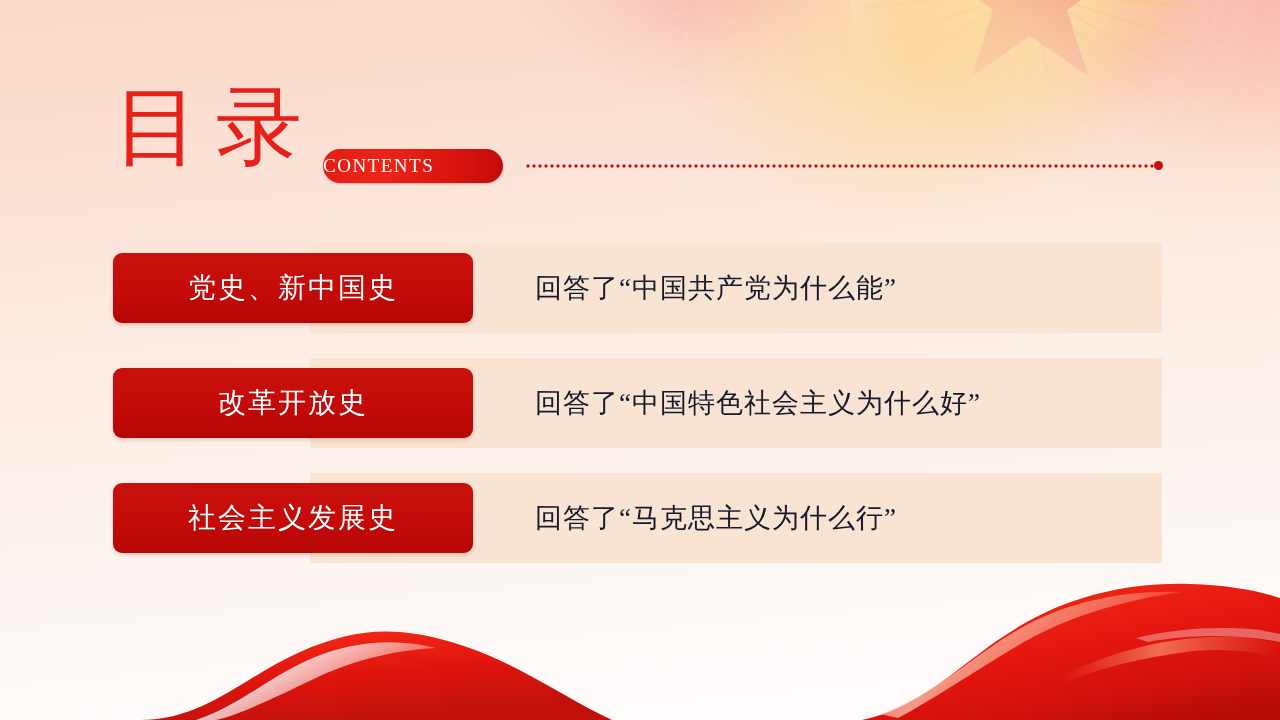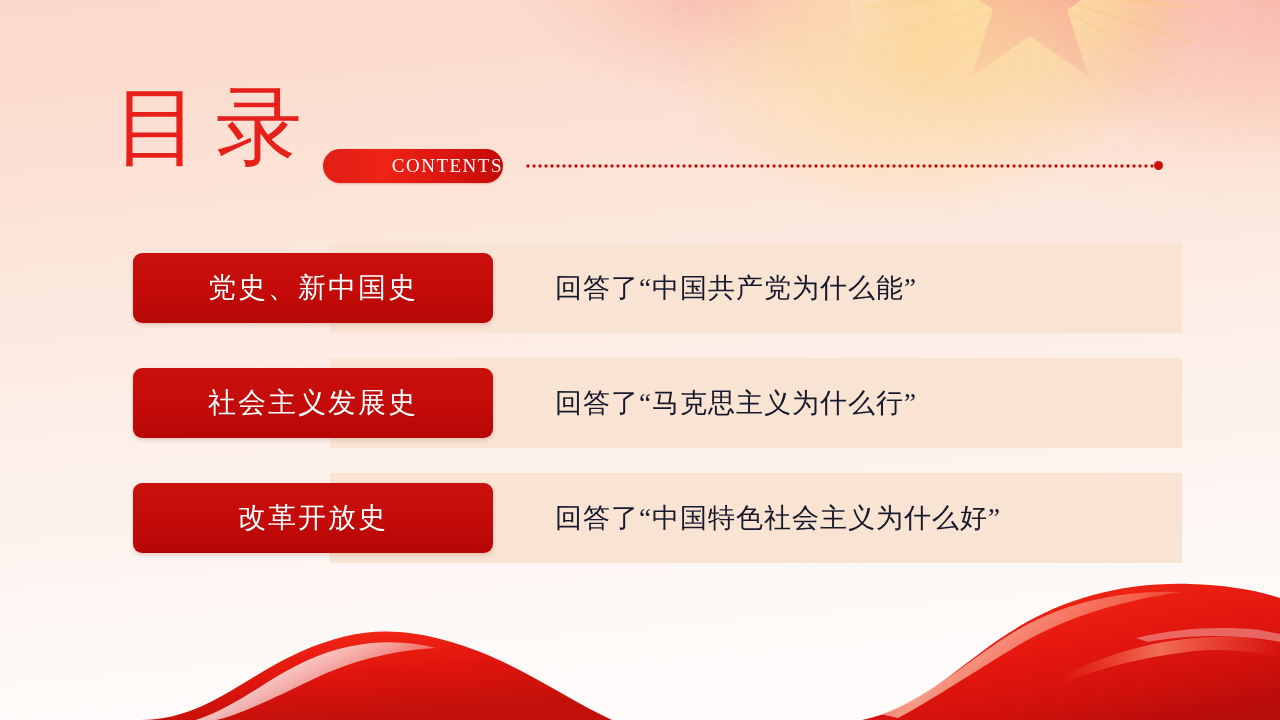--- a/index.html
+++ b/index.html
@@ -97,21 +97,21 @@
     position: absolute;
     left: 323px;
     top: 149px;
     width: 180px;
     height: 34px;
     border-radius: 17px;
     background: linear-gradient(95deg, #e01f15 0%, #ef2317 34%, #d9140f 72%, #c10b08 100%);
     box-shadow: 0 1px 2px rgba(160,20,10,0.25);
     display: flex;
     align-items: center;
-    justify-content: flex-end;
+    justify-content: flex-start;
   }
   .contents-pill span {
     color: #ffffff;
     font-size: 19px;
     letter-spacing: 1.5px;
     font-family: "Liberation Serif", "DejaVu Serif", serif;
   }
   .dotted-line {
     position: absolute;
     left: 525px;
@@ -132,21 +132,20 @@
     border-radius: 50%;
     background: #c8100c;
   }
 
   
   .rows {
     position: absolute;
     left: 0;
     top: 243px;
     width: 1144px;
-    margin-left: 20px;
   }
   .row {
     position: relative;
     height: 90px;
     margin-bottom: 25px;
   }
   .row-band {
     position: absolute;
     left: 310px;
     top: 0;
@@ -306,31 +305,31 @@
       <div class="row-band"></div>
       <div class="row-pill">
         <span>党史、新中国史</span>
       </div>
       <div class="row-desc">回答了“中国共产党为什么能”</div>
     </div>
 
     <div class="row">
       <div class="row-band"></div>
       <div class="row-pill">
+        <span>改革开放史</span>
+      </div>
+      <div class="row-desc">回答了“中国特色社会主义为什么好”</div>
+    </div>
+
+    <div class="row">
+      <div class="row-band"></div>
+      <div class="row-pill">
         <span>社会主义发展史</span>
       </div>
       <div class="row-desc">回答了“马克思主义为什么行”</div>
-    </div>
-
-    <div class="row">
-      <div class="row-band"></div>
-      <div class="row-pill">
-        <span>改革开放史</span>
-      </div>
-      <div class="row-desc">回答了“中国特色社会主义为什么好”</div>
     </div>
 
   </div>
 
   <svg class="ribbon" viewBox="0 0 1280 140" preserveAspectRatio="none" xmlns="http://www.w3.org/2000/svg">
     <defs>
       <linearGradient id="waveLeft" x1="0" y1="0" x2="0.4" y2="1">
         <stop offset="0%" stop-color="#f23a20"></stop>
         <stop offset="22%" stop-color="#ef2414"></stop>
         <stop offset="55%" stop-color="#e0150d"></stop>

